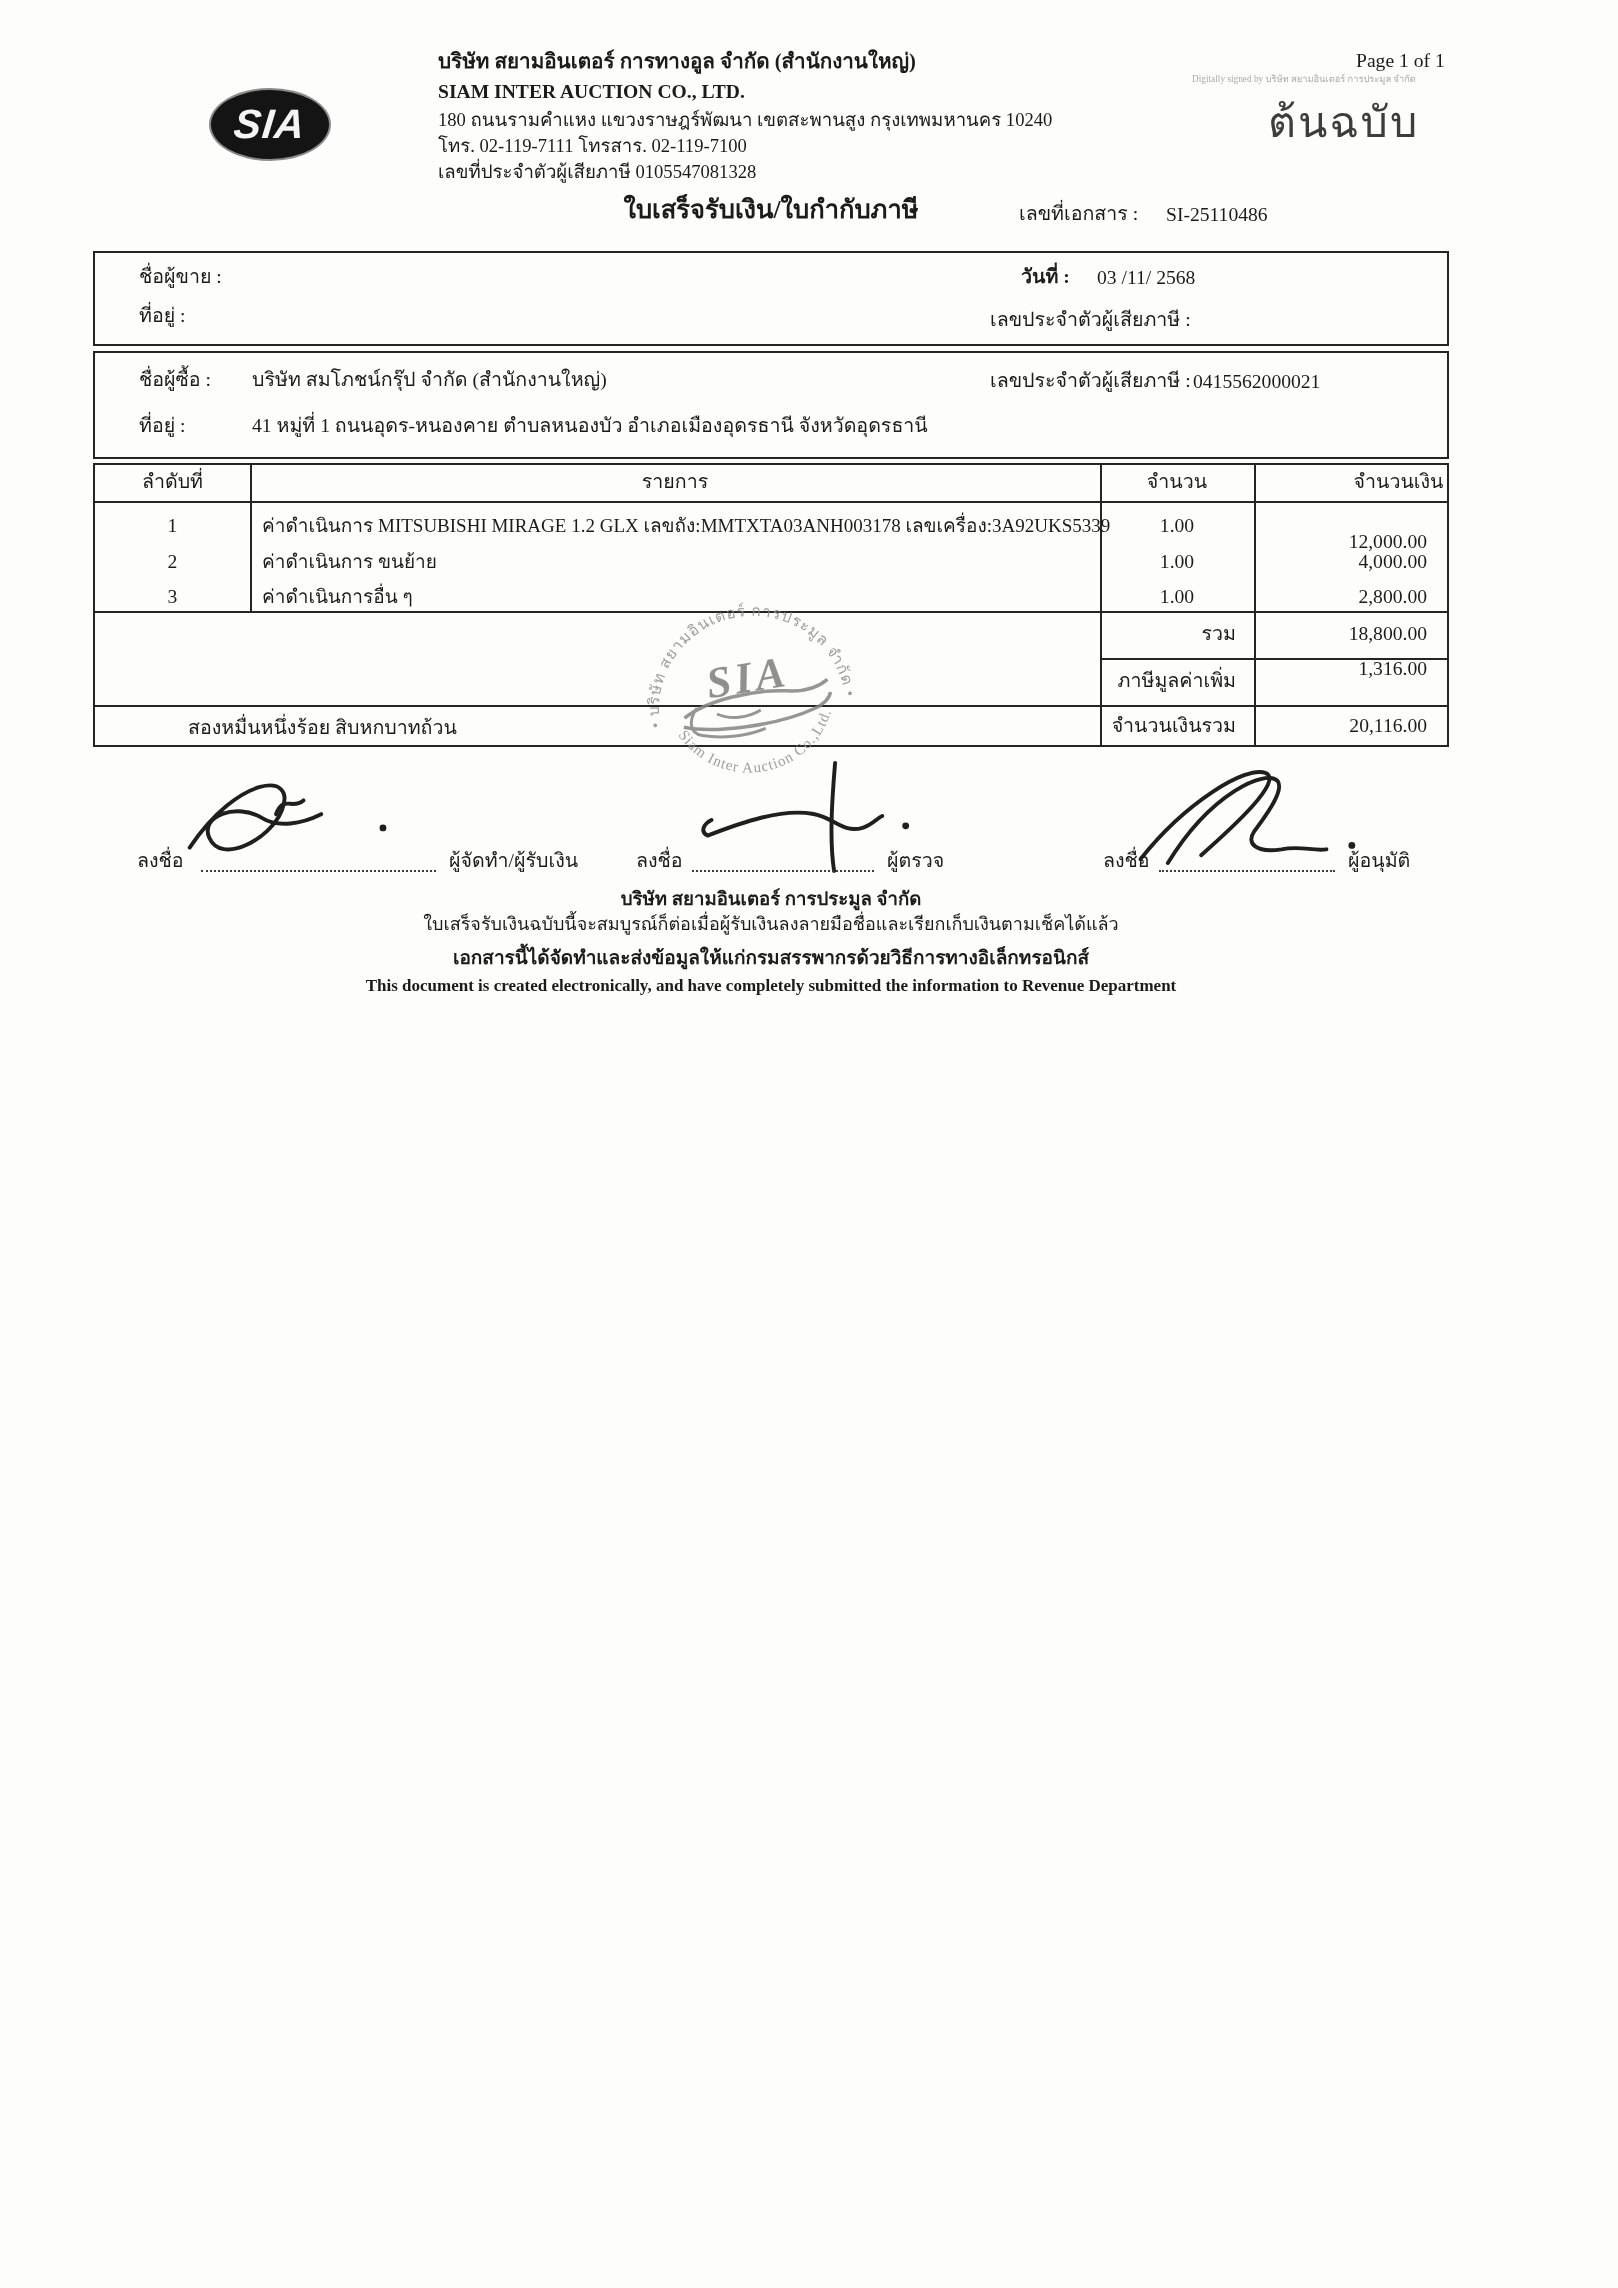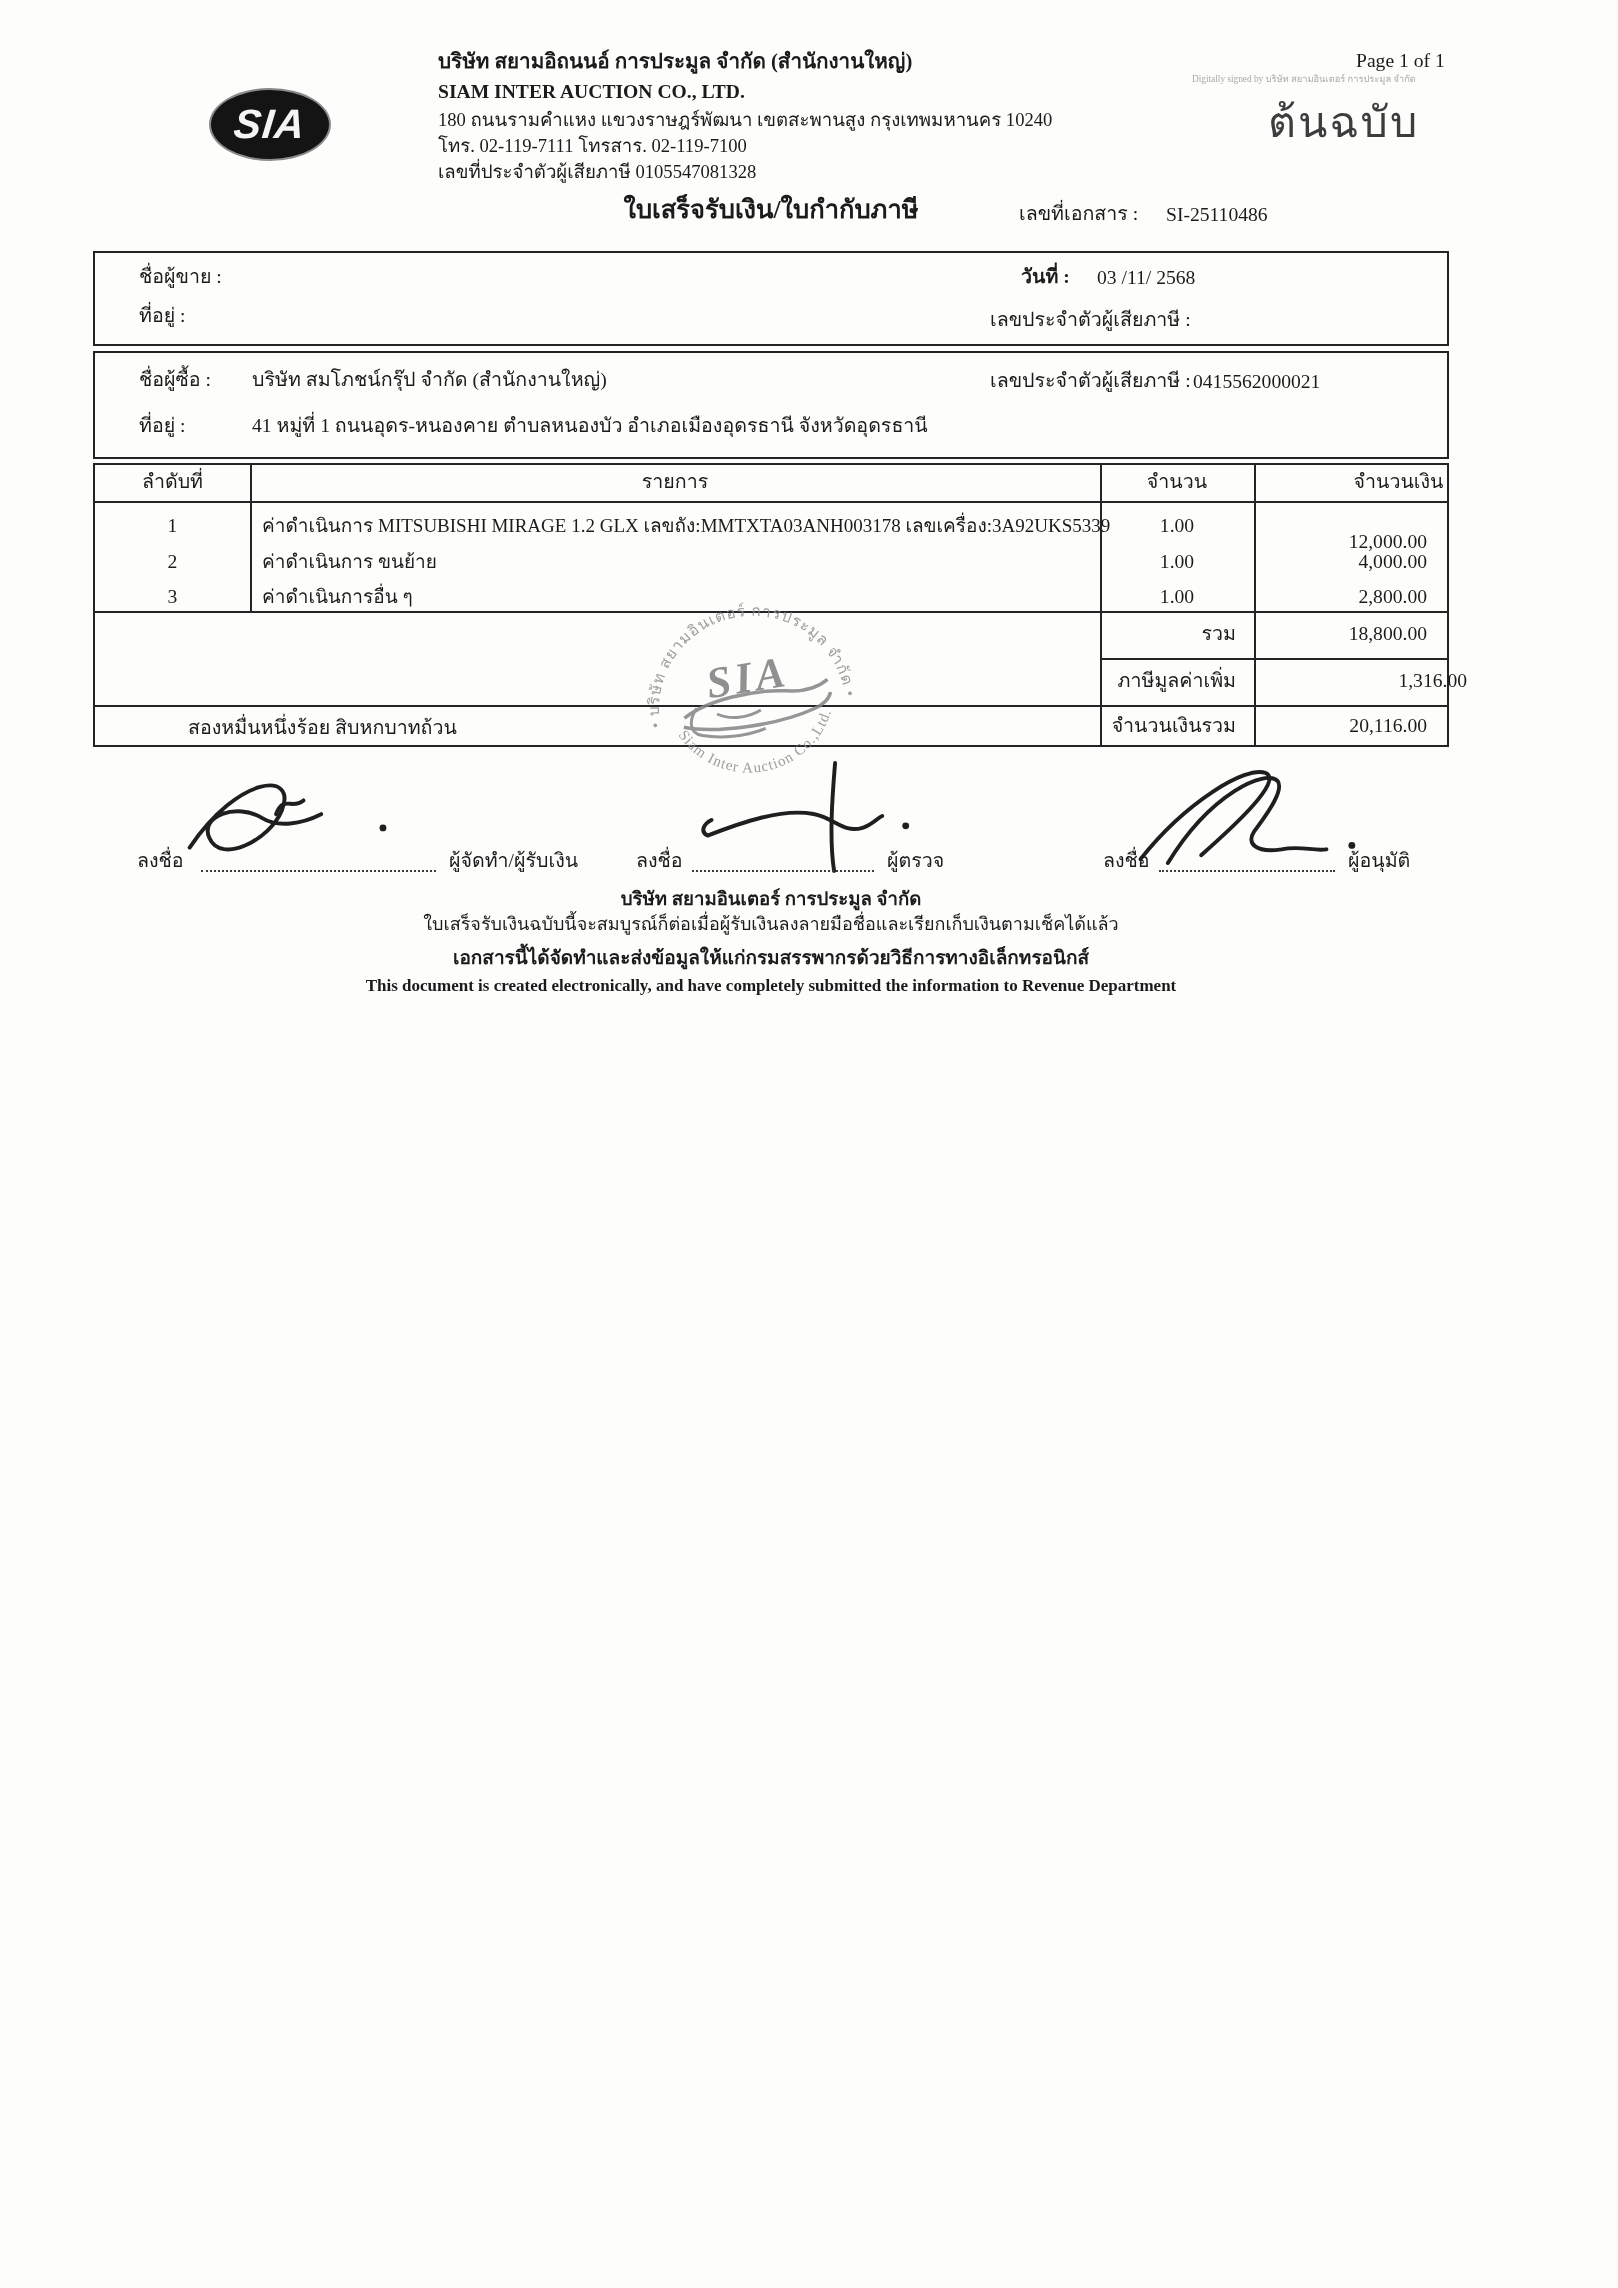--- a/index.html
+++ b/index.html
@@ -42,21 +42,21 @@
 </head>
 <body>
 
 <div class="page">
 
   <div class="logo">
     <span>SIA</span>
   </div>
 
   <div class="abs" style="left:438px;top:49px;">
-    <div class="b" style="font-size:20.6px;">บริษัท สยามอิถนนอ์ การประมูล จำกัด (สำนักงานใหญ่)</div>
+    <div class="b" style="font-size:20.6px;">บริษัท สยามอินเตอร์ การทางอูล จำกัด (สำนักงานใหญ่)</div>
     <div class="b" style="font-size:19.6px;margin-top:4.9px;">SIAM INTER AUCTION CO., LTD.</div>
     <div style="font-size:18.6px;margin-top:3.9px;">180 ถนนรามคำแหง  แขวงราษฎร์พัฒนา  เขตสะพานสูง กรุงเทพมหานคร 10240</div>
     <div style="font-size:18.6px;margin-top:2.9px;">โทร. 02-119-7111 โทรสาร. 02-119-7100</div>
     <div style="font-size:18.6px;margin-top:2.9px;">เลขที่ประจำตัวผู้เสียภาษี 0105547081328</div>
   </div>
 
   <div class="abs" style="left:1356px;top:49px;font-size:19.6px;">Page 1 of 1</div>
   <div class="abs faint" style="left:1192px;top:74px;font-size:9.3px;">Digitally signed by บริษัท สยามอินเตอร์ การประมูล จำกัด</div>
   <div class="abs copy-type" style="left:1268px;top:96px;">ต้นฉบับ</div>
 
@@ -114,21 +114,21 @@
     <div>
       <div class="abs center" style="left:0;top:120px;width:155px;">3</div>
       <div class="abs" style="left:167px;top:120px;font-size:19px;">ค่าดำเนินการอื่น ๆ</div>
       <div class="abs center" style="left:1005px;top:120px;width:154px;">1.00</div>
       <div class="abs right" style="left:1159px;top:120px;width:173px;">2,800.00</div>
     </div>
 
     <div class="abs right" style="left:1005px;top:157px;width:136px;">รวม</div>
     <div class="abs right" style="left:1159px;top:157px;width:173px;">18,800.00</div>
     <div class="abs right" style="left:1005px;top:204px;width:136px;">ภาษีมูลค่าเพิ่ม</div>
-    <div class="abs right" style="left:1159px;top:204px;width:173px;padding-left:40px;">1,316.00</div>
+    <div class="abs right" style="left:1159px;top:192px;width:173px;">1,316.00</div>
     <div class="abs right" style="left:1005px;top:249px;width:136px;">จำนวนเงินรวม</div>
     <div class="abs right" style="left:1159px;top:249px;width:173px;">20,116.00</div>
     <div class="abs" style="left:93px;top:251px;">สองหมื่นหนึ่งร้อย สิบหกบาทถ้วน</div>
   </div>
 
   <svg class="stamp" viewBox="0 0 230 230" style="font-size:20px">
     <defs>
       <path id="arcT" d="M 21,122 A 94,94 0 0 1 209,122"></path>
       <path id="arcB" d="M 34,128 A 86,86 0 0 0 196,128"></path>
     </defs>

